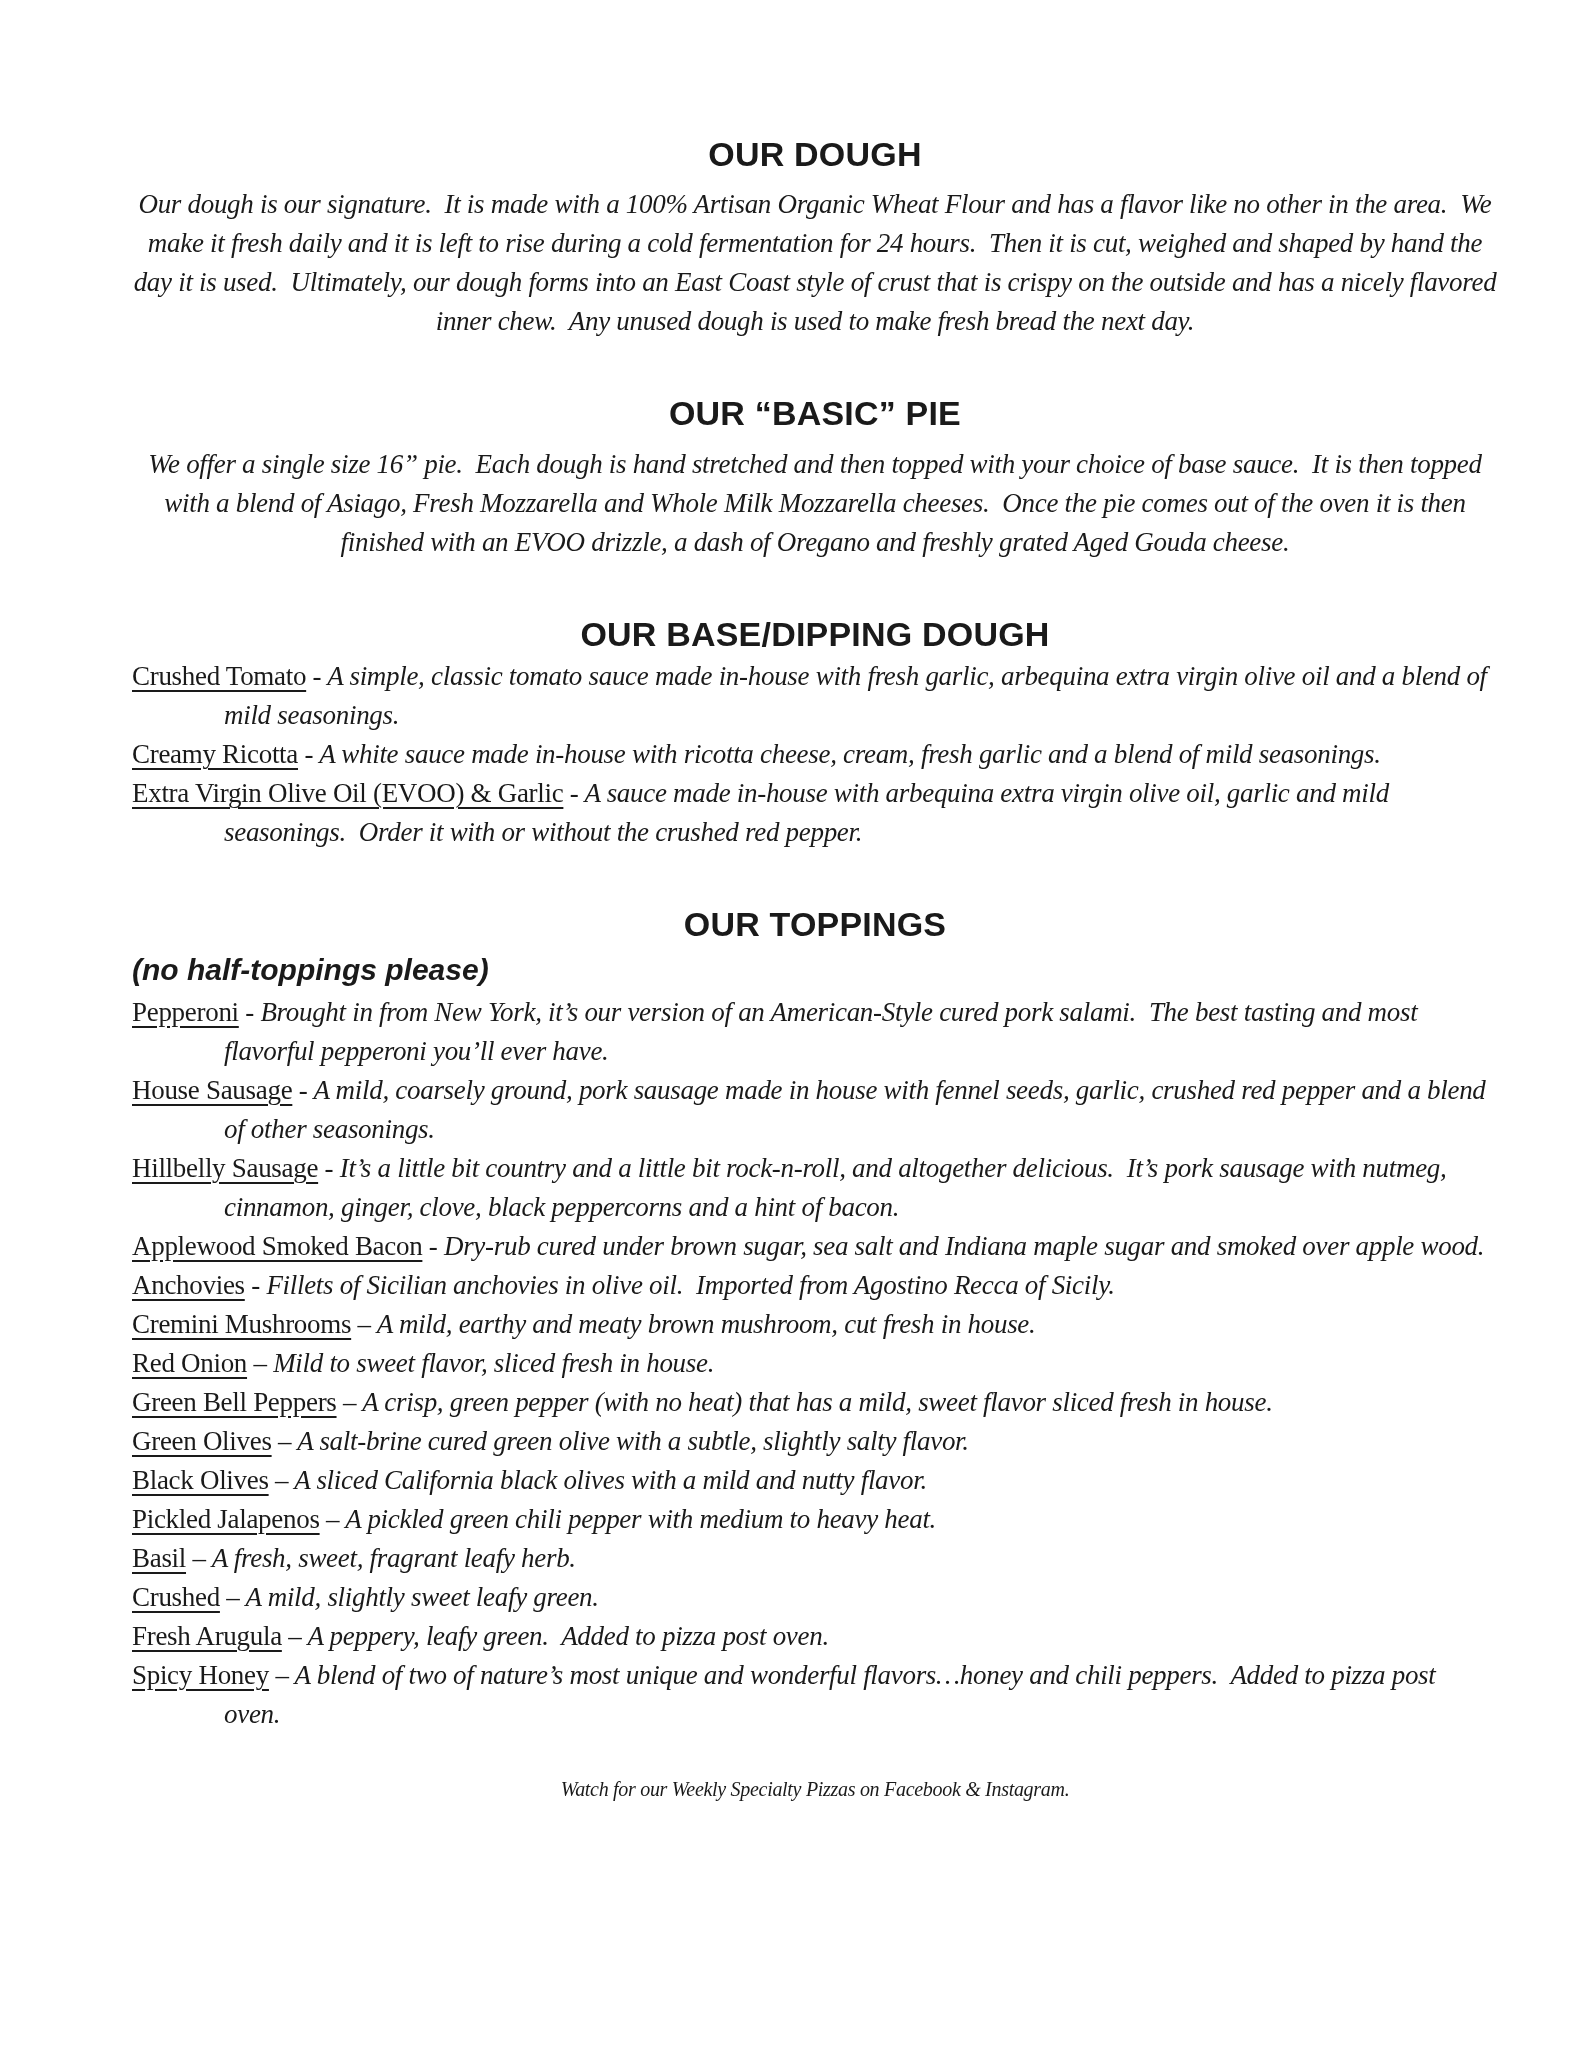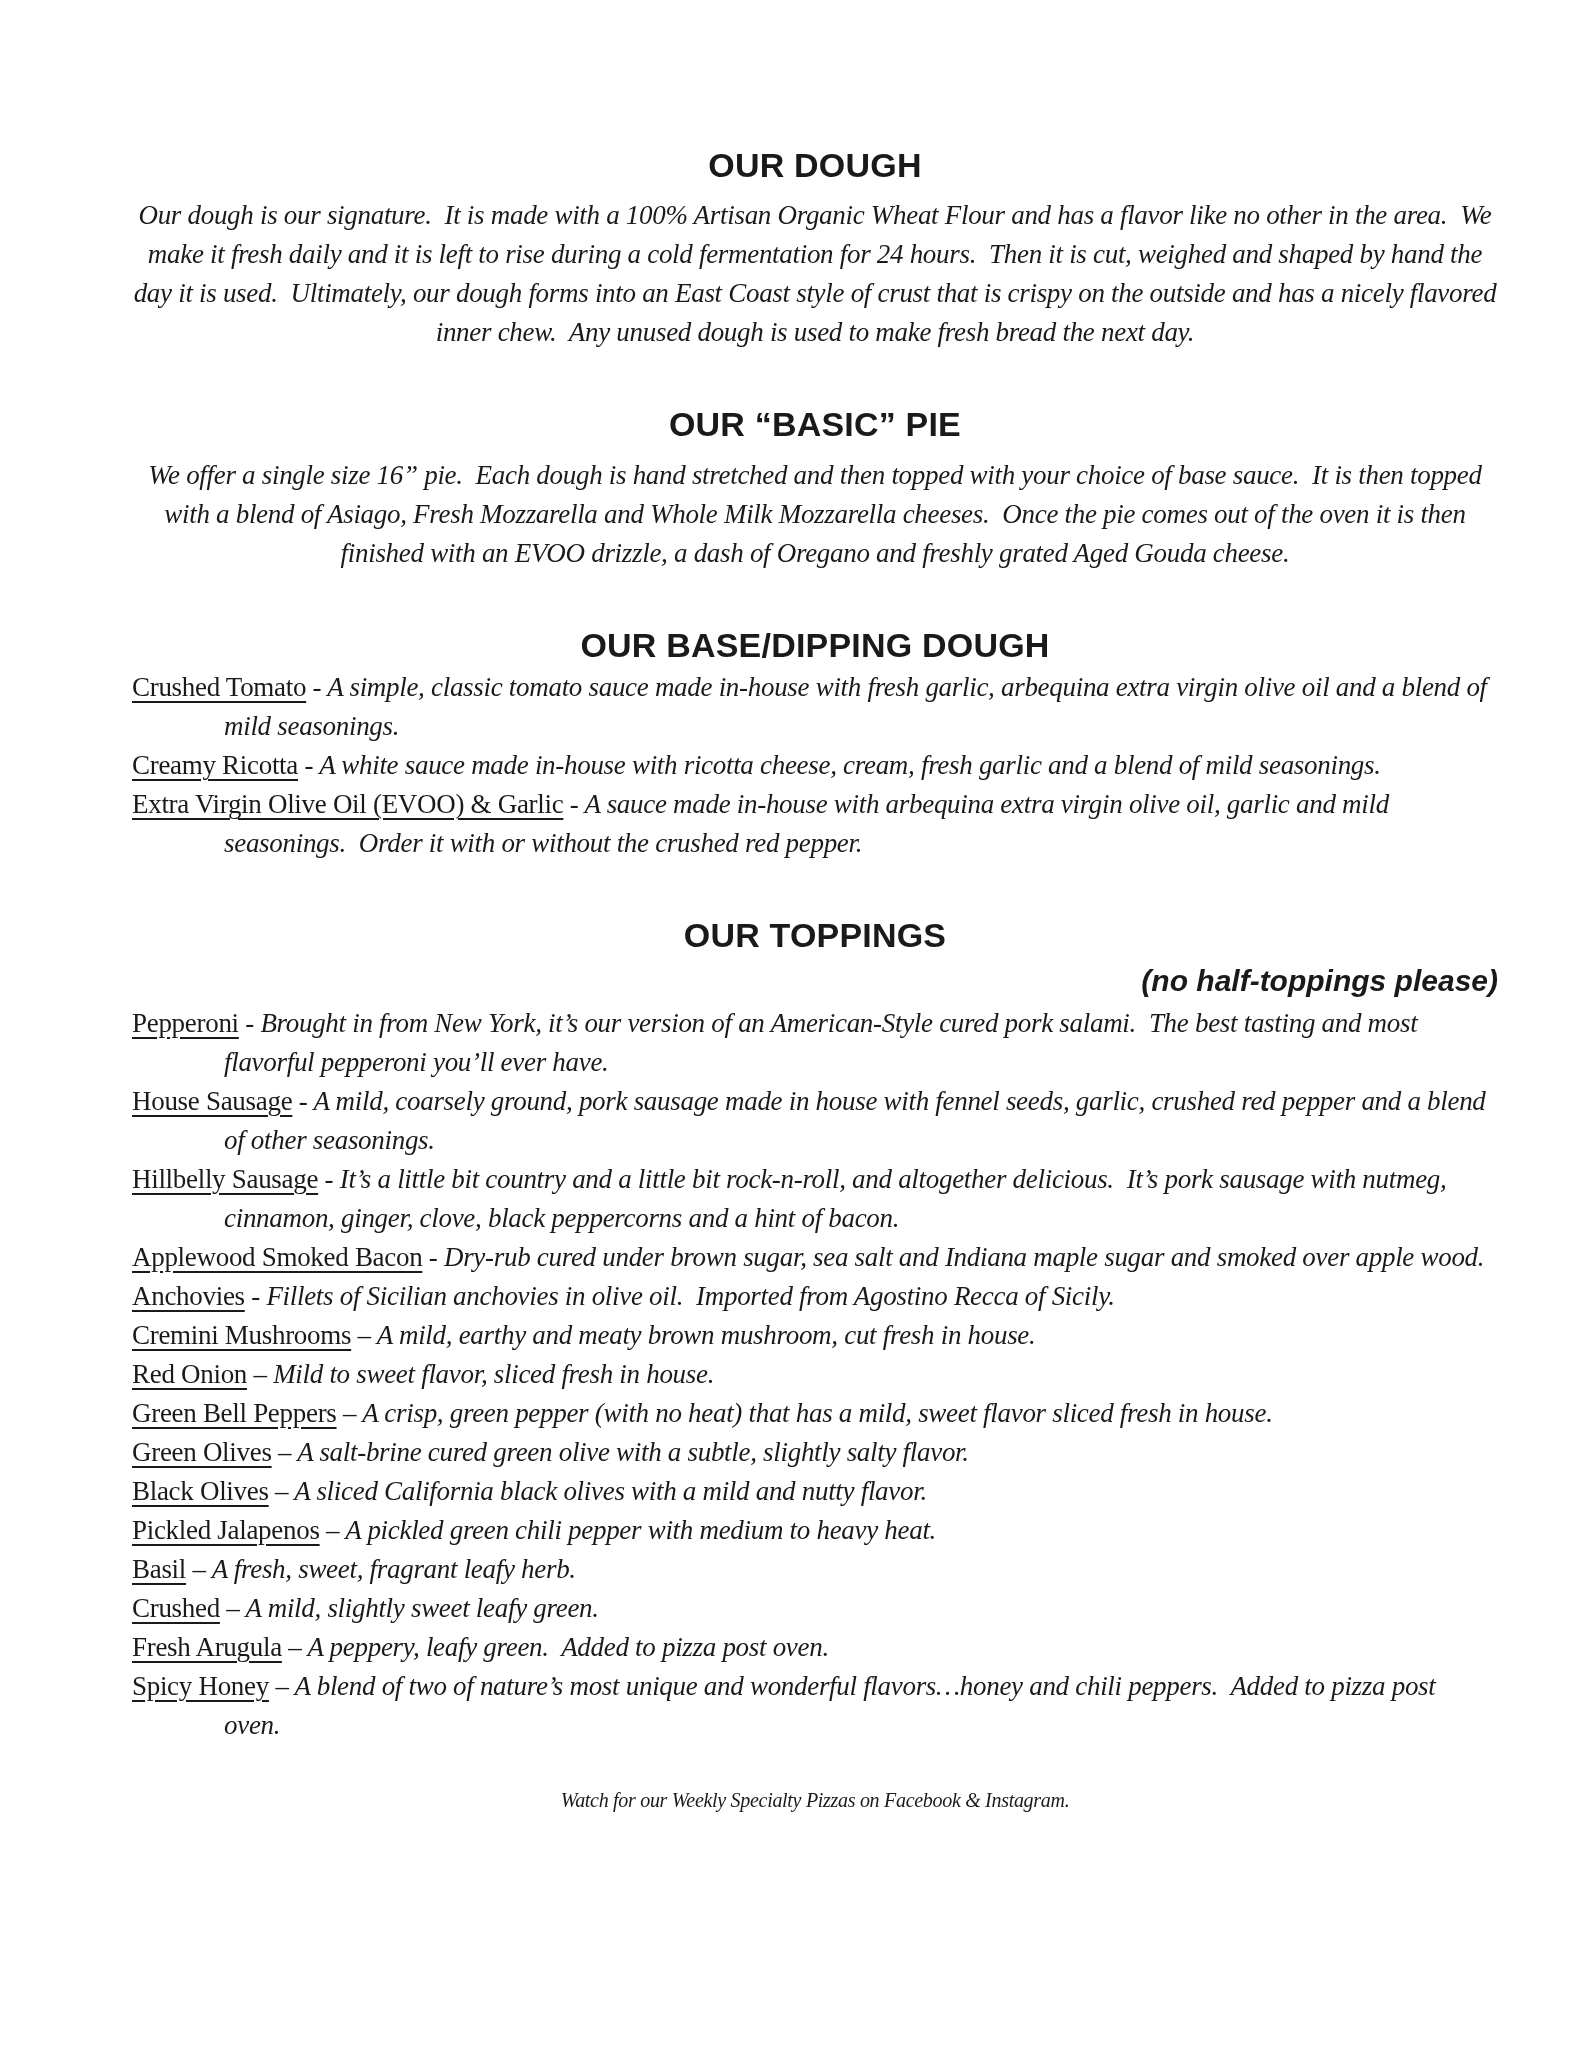--- a/index.html
+++ b/index.html
@@ -10,36 +10,36 @@
     overflow: hidden;
     color: #1a1a1a;
     font-family: "Liberation Serif", serif;
   }
   .page {
     width: 100%;
     height: 100%;
     padding: 136px 84px 0 132px;
   }
   .section { margin-top: 54px; }
-  .section:first-child { margin-top: 11px; }
+  .section:first-child { margin-top: 0; }
   h2.heading {
     font-family: "Liberation Sans", sans-serif;
     font-weight: 700;
     font-size: 34px;
     line-height: 1.1;
     text-align: center;
     letter-spacing: 0.2px;
   }
   .subheading {
     font-family: "Liberation Sans", sans-serif;
     font-weight: 700;
     font-style: italic;
     font-size: 30px;
     line-height: 1.3;
-    text-align: right;
+    text-align: left;
     margin-top: 6px;
   }
   .para {
     margin-top: 12px;
     font-style: italic;
     font-size: 27px;
     line-height: 39px;
     letter-spacing: -0.3px;
     text-align: center;
     white-space: pre-wrap;

